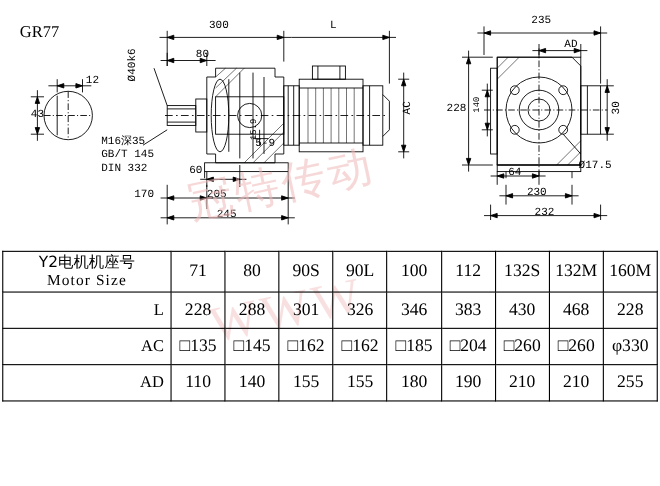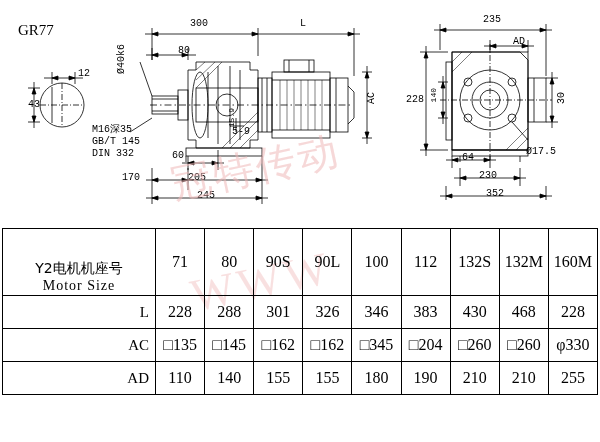--- a/index.html
+++ b/index.html
@@ -88,21 +88,20 @@
     text-align: right;
     padding-right: 6px;
     font-size: 15px;
   }
   table.spec td.first {
     width: 150px;
   }
   .cn {
     font-family: "DejaVu Sans", sans-serif;
     font-size: 14px;
-    margin-top: 30px;
   }
 </style>
 </head>
 <body>
 
 <div id="page">
 
   <div class="title">GR77</div>
 
   <svg class="draw" width="600" height="228" viewBox="0 0 600 228">
@@ -329,21 +328,21 @@
   <div class="label" style="left:188px; top:172px;">205</div>
   <div class="label" style="left:197px; top:190px;">245</div>
 
   <div class="label" style="left:483px; top:14px;">235</div>
   <div class="label" style="left:513px; top:36px;">AD</div>
   <div class="label" style="left:406px; top:94px;">228</div>
   <div class="label vert" style="left:428px; top:88px; font-size:8px;">140</div>
   <div class="label vert" style="left:556px; top:92px;">30</div>
   <div class="label" style="left:462px; top:152px;">64</div>
   <div class="label" style="left:479px; top:170px;">230</div>
-  <div class="label" style="left:486px; top:188px;">352</div>
+  <div class="label" style="left:486px; top:188px;">232</div>
   <div class="label" style="left:526px; top:146px;">Ø17.5</div>
 
   <div class="watermark2">WWW</div>
   <div class="watermark">冠特传动</div>
 
   <table class="spec">
     <tbody>
       <tr>
         <td class="first">
           <div class="cn">Y2电机机座号</div>
@@ -370,21 +369,21 @@
         <td>430</td>
         <td>468</td>
         <td>228</td>
       </tr>
       <tr>
         <td class="head">AC</td>
         <td>□135</td>
         <td>□145</td>
         <td>□162</td>
         <td>□162</td>
-        <td>□345</td>
+        <td>□185</td>
         <td>□204</td>
         <td>□260</td>
         <td>□260</td>
         <td>φ330</td>
       </tr>
       <tr>
         <td class="head">AD</td>
         <td>110</td>
         <td>140</td>
         <td>155</td>

